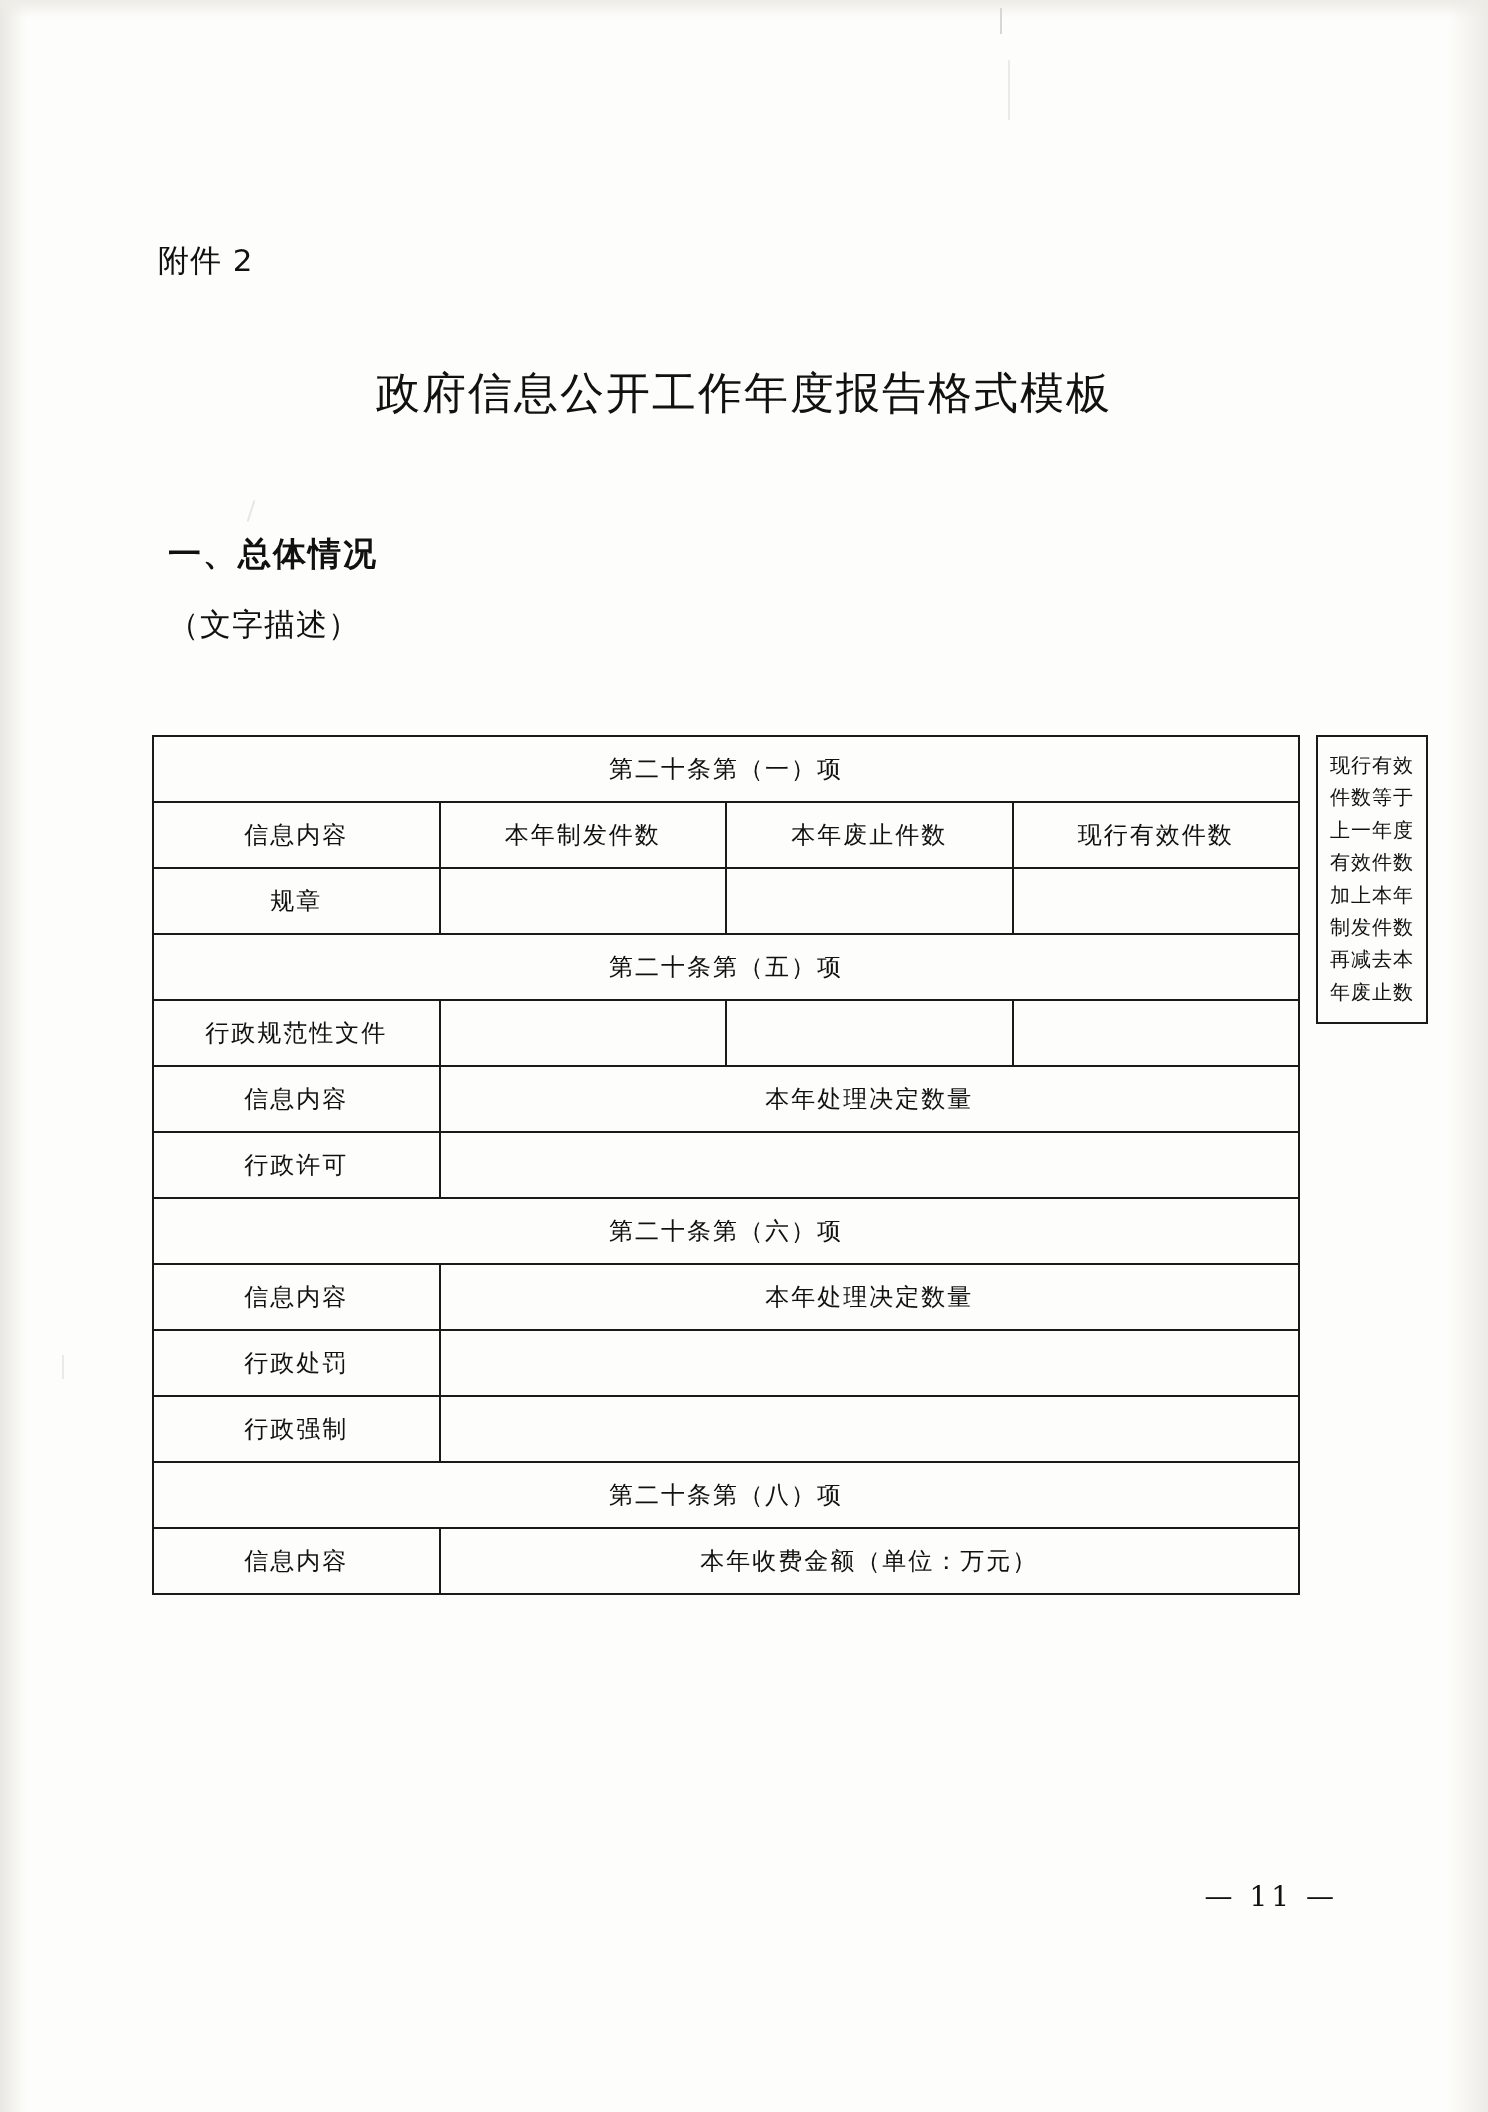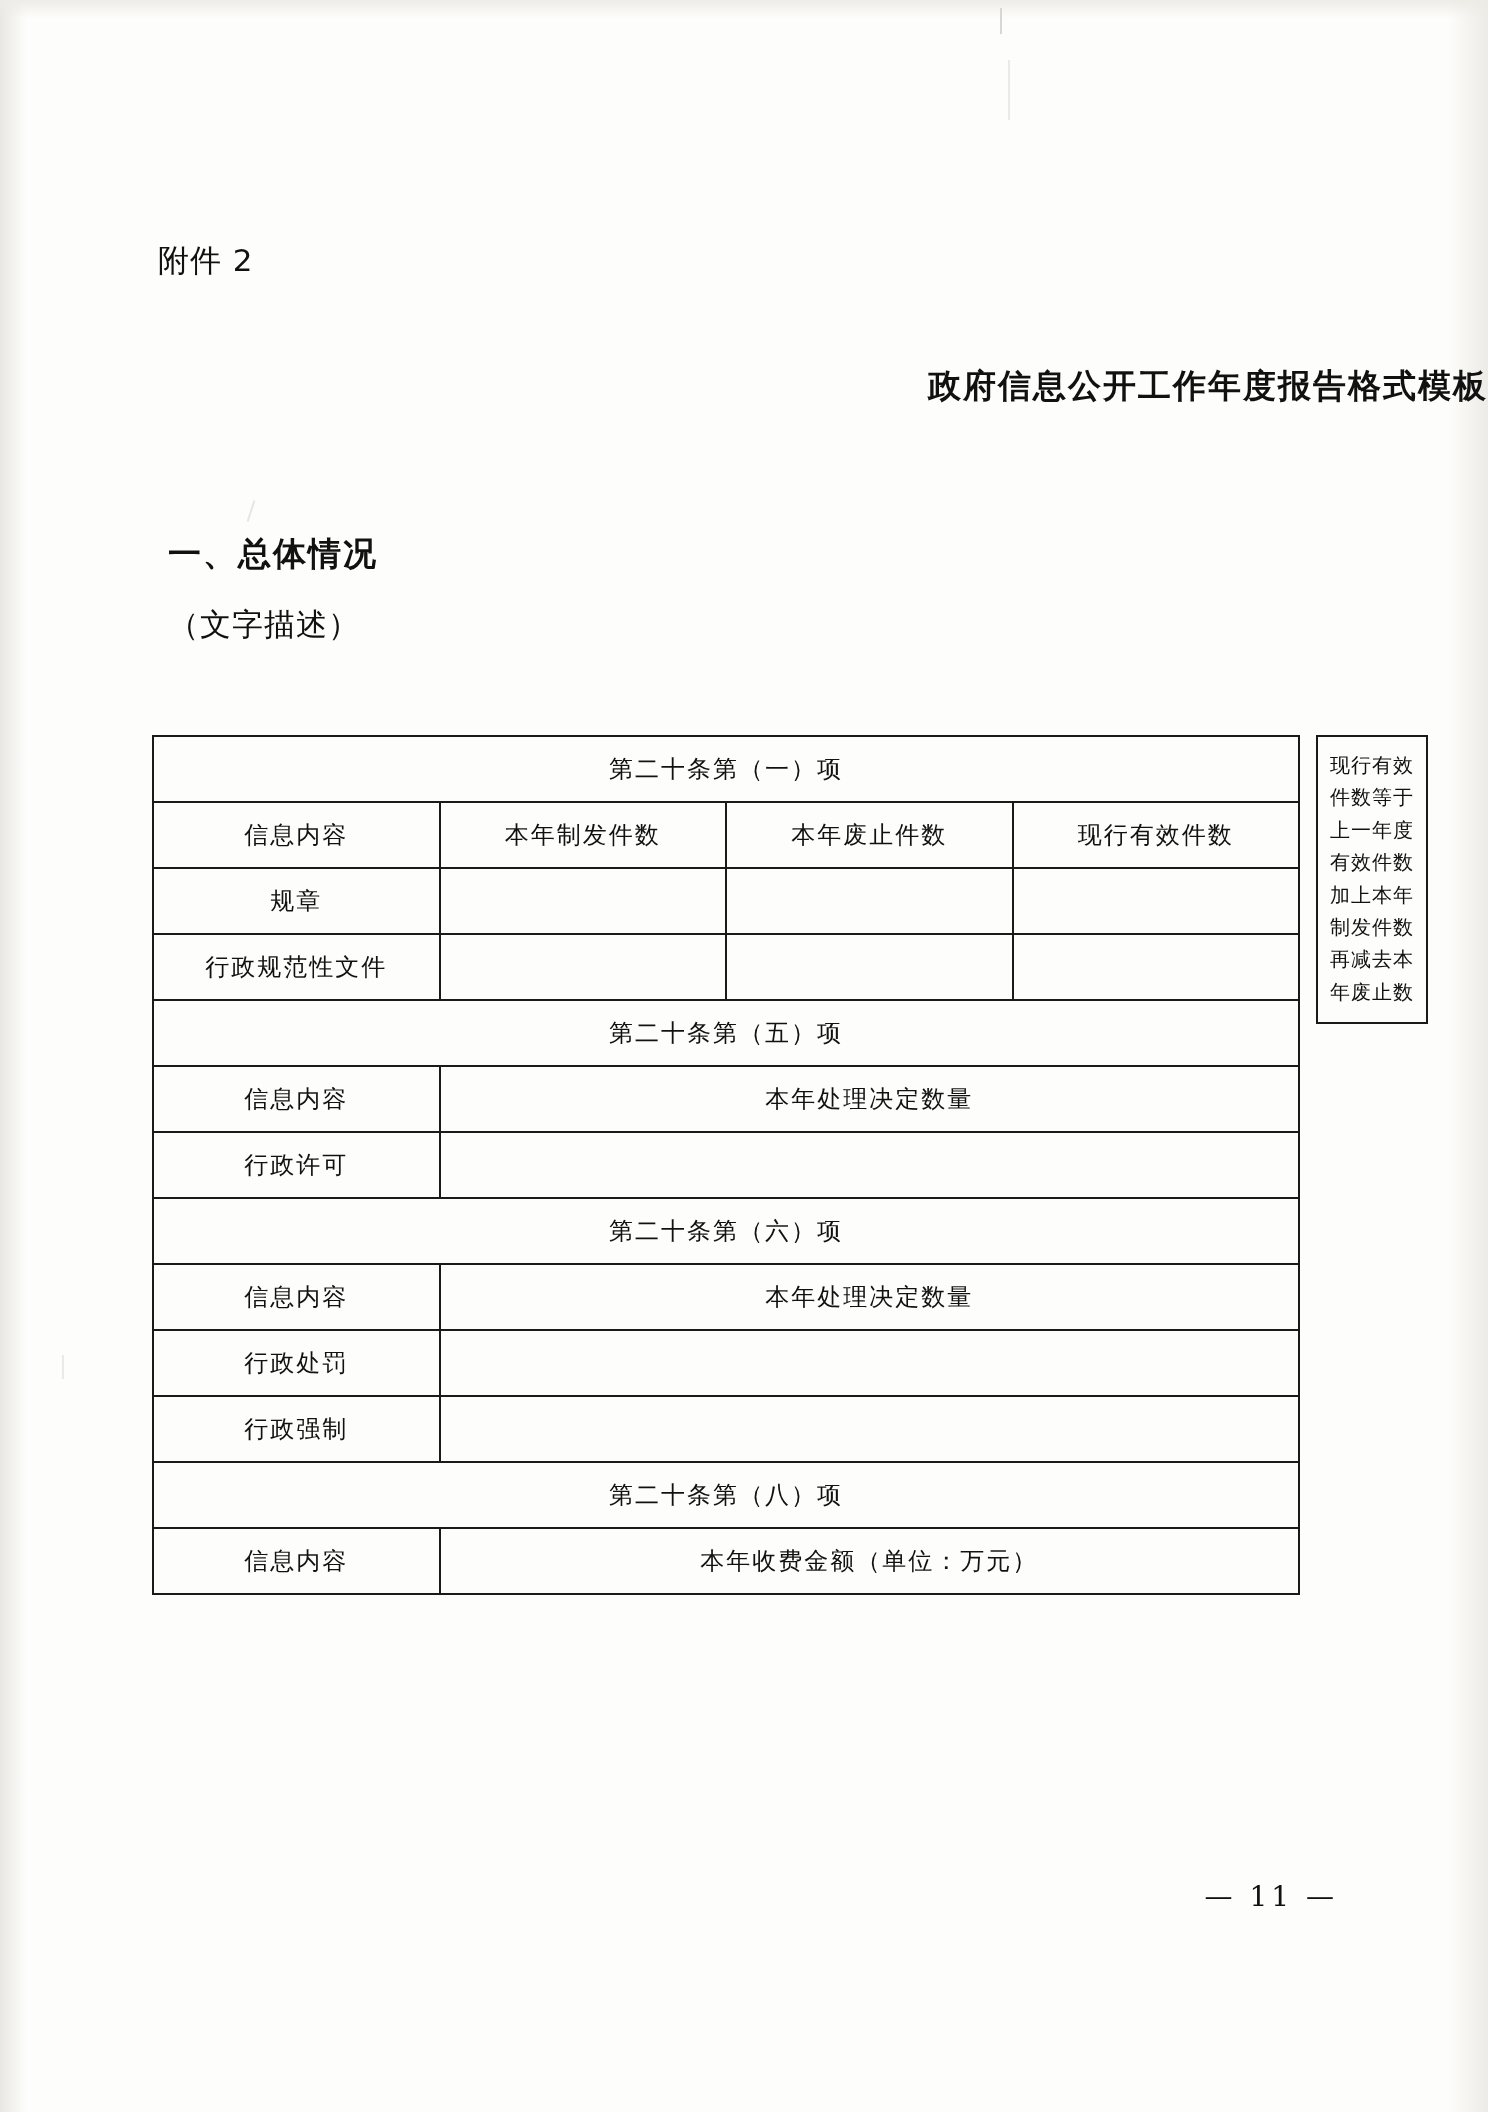--- a/index.html
+++ b/index.html
@@ -52,23 +52,23 @@
     top: 240px;
     font-size: 31px;
     letter-spacing: 1px;
     font-family: "DejaVu Sans", "Liberation Sans", sans-serif;
   }
 
   .doc-title {
     position: absolute;
     left: 0; right: 0;
     top: 364px;
-    text-align: right;
-    font-size: 33px;
-    font-weight: bold;
+    text-align: center;
+    font-size: 44px;
+    font-weight: normal;
     letter-spacing: 2px;
     font-family: "DejaVu Serif", "Liberation Serif", serif;
   }
 
   .section-heading {
     position: absolute;
     left: 168px;
     font-size: 33px;
     font-weight: bold;
     letter-spacing: 2px;
@@ -175,28 +175,28 @@
           <td style="width:24.5%;">本年废止件数</td>
           <td style="width:26%;">现行有效件数</td>
         </tr>
         <tr>
           <td>规章</td>
           <td class="blank"></td>
           <td class="blank"></td>
           <td class="blank"></td>
         </tr>
         <tr>
+          <td class="section-row" colspan="4">第二十条第（五）项</td>
+        </tr>
+
+        <tr>
           <td>行政规范性文件</td>
           <td class="blank"></td>
           <td class="blank"></td>
           <td class="blank"></td>
-        </tr>
-
-        <tr>
-          <td class="section-row" colspan="4">第二十条第（五）项</td>
         </tr>
         <tr>
           <td>信息内容</td>
           <td colspan="3">本年处理决定数量</td>
         </tr>
         <tr>
           <td>行政许可</td>
           <td colspan="3" class="blank"></td>
         </tr>
 

